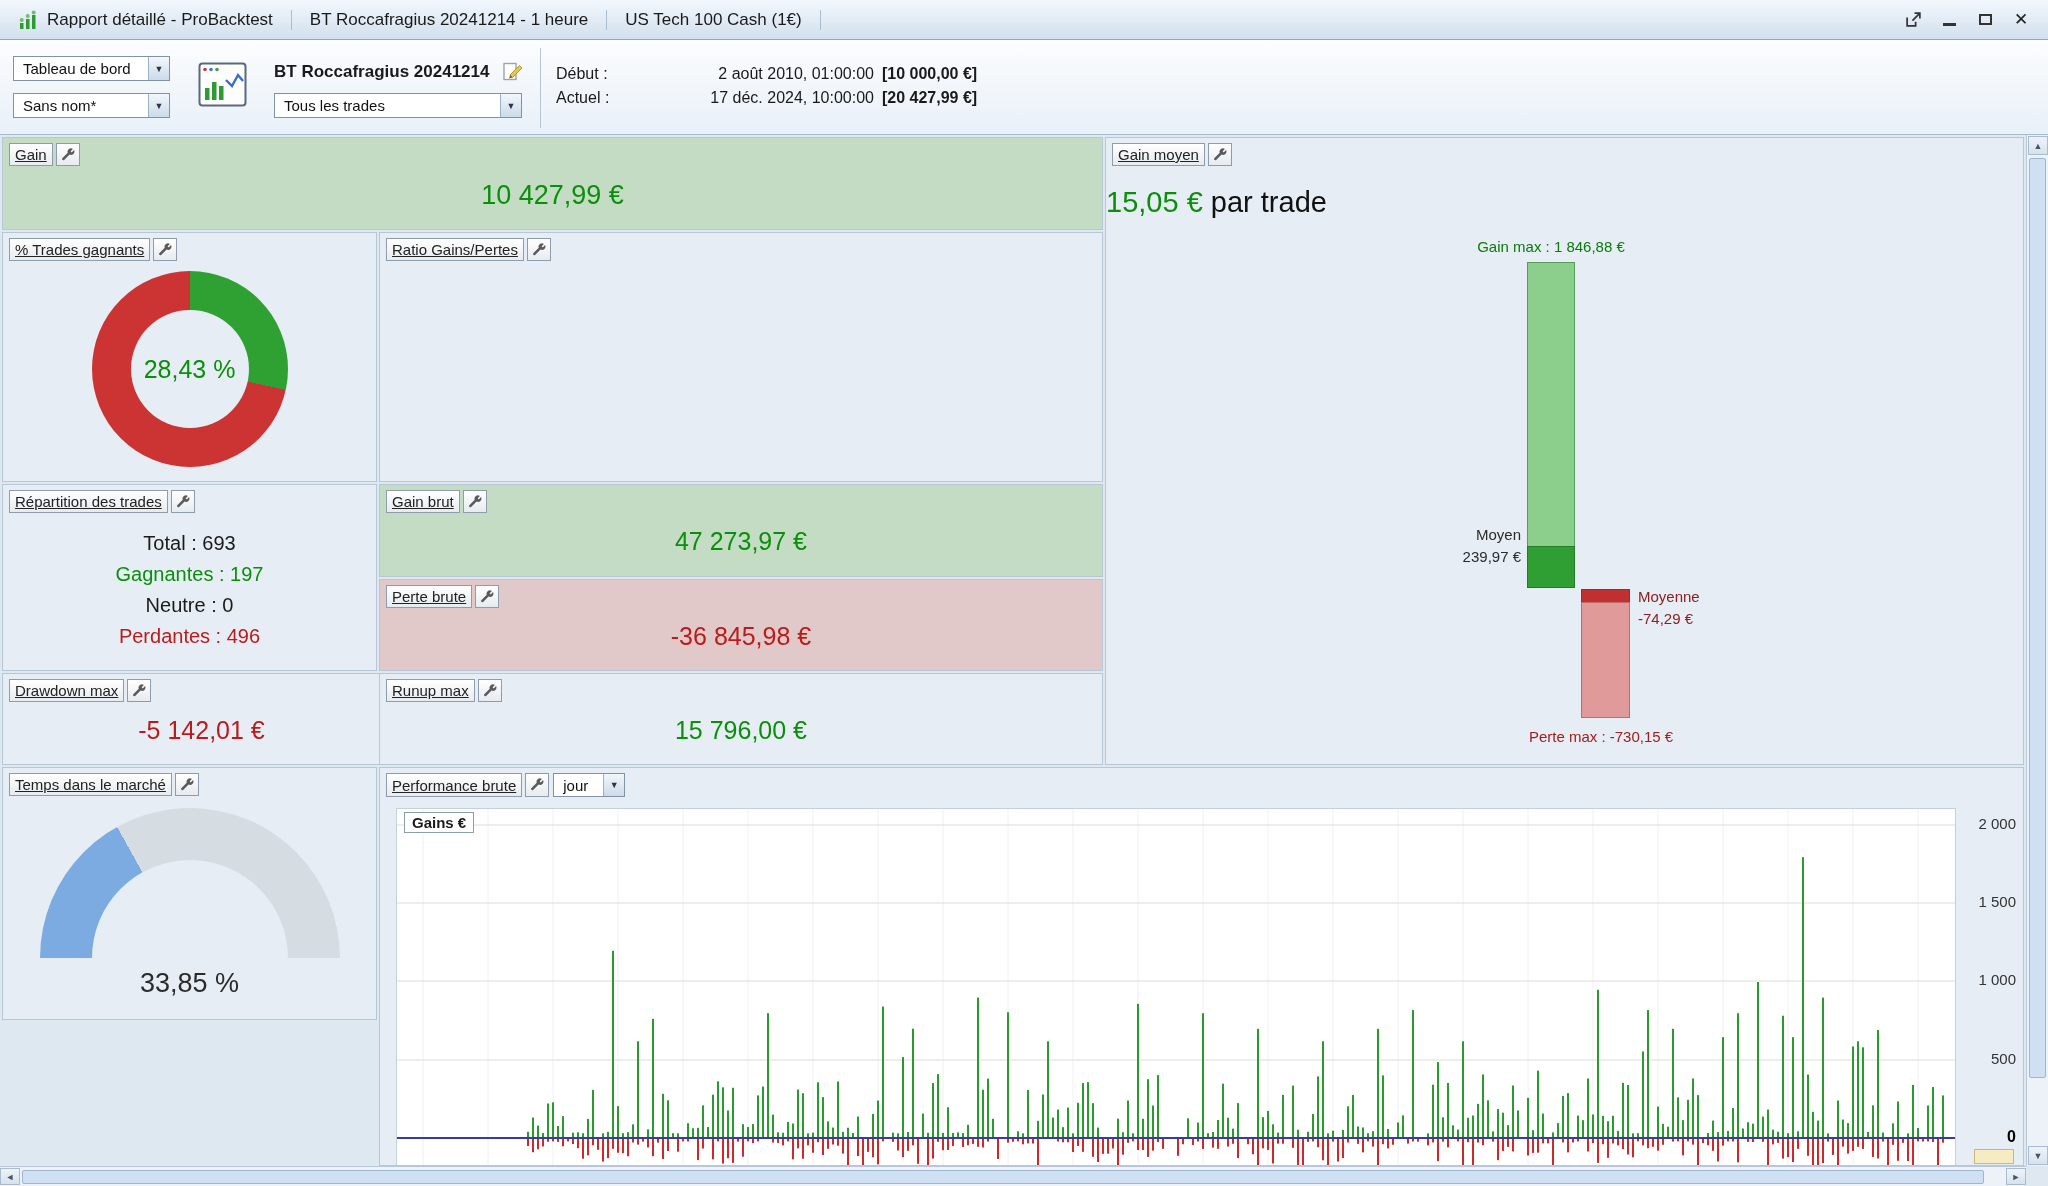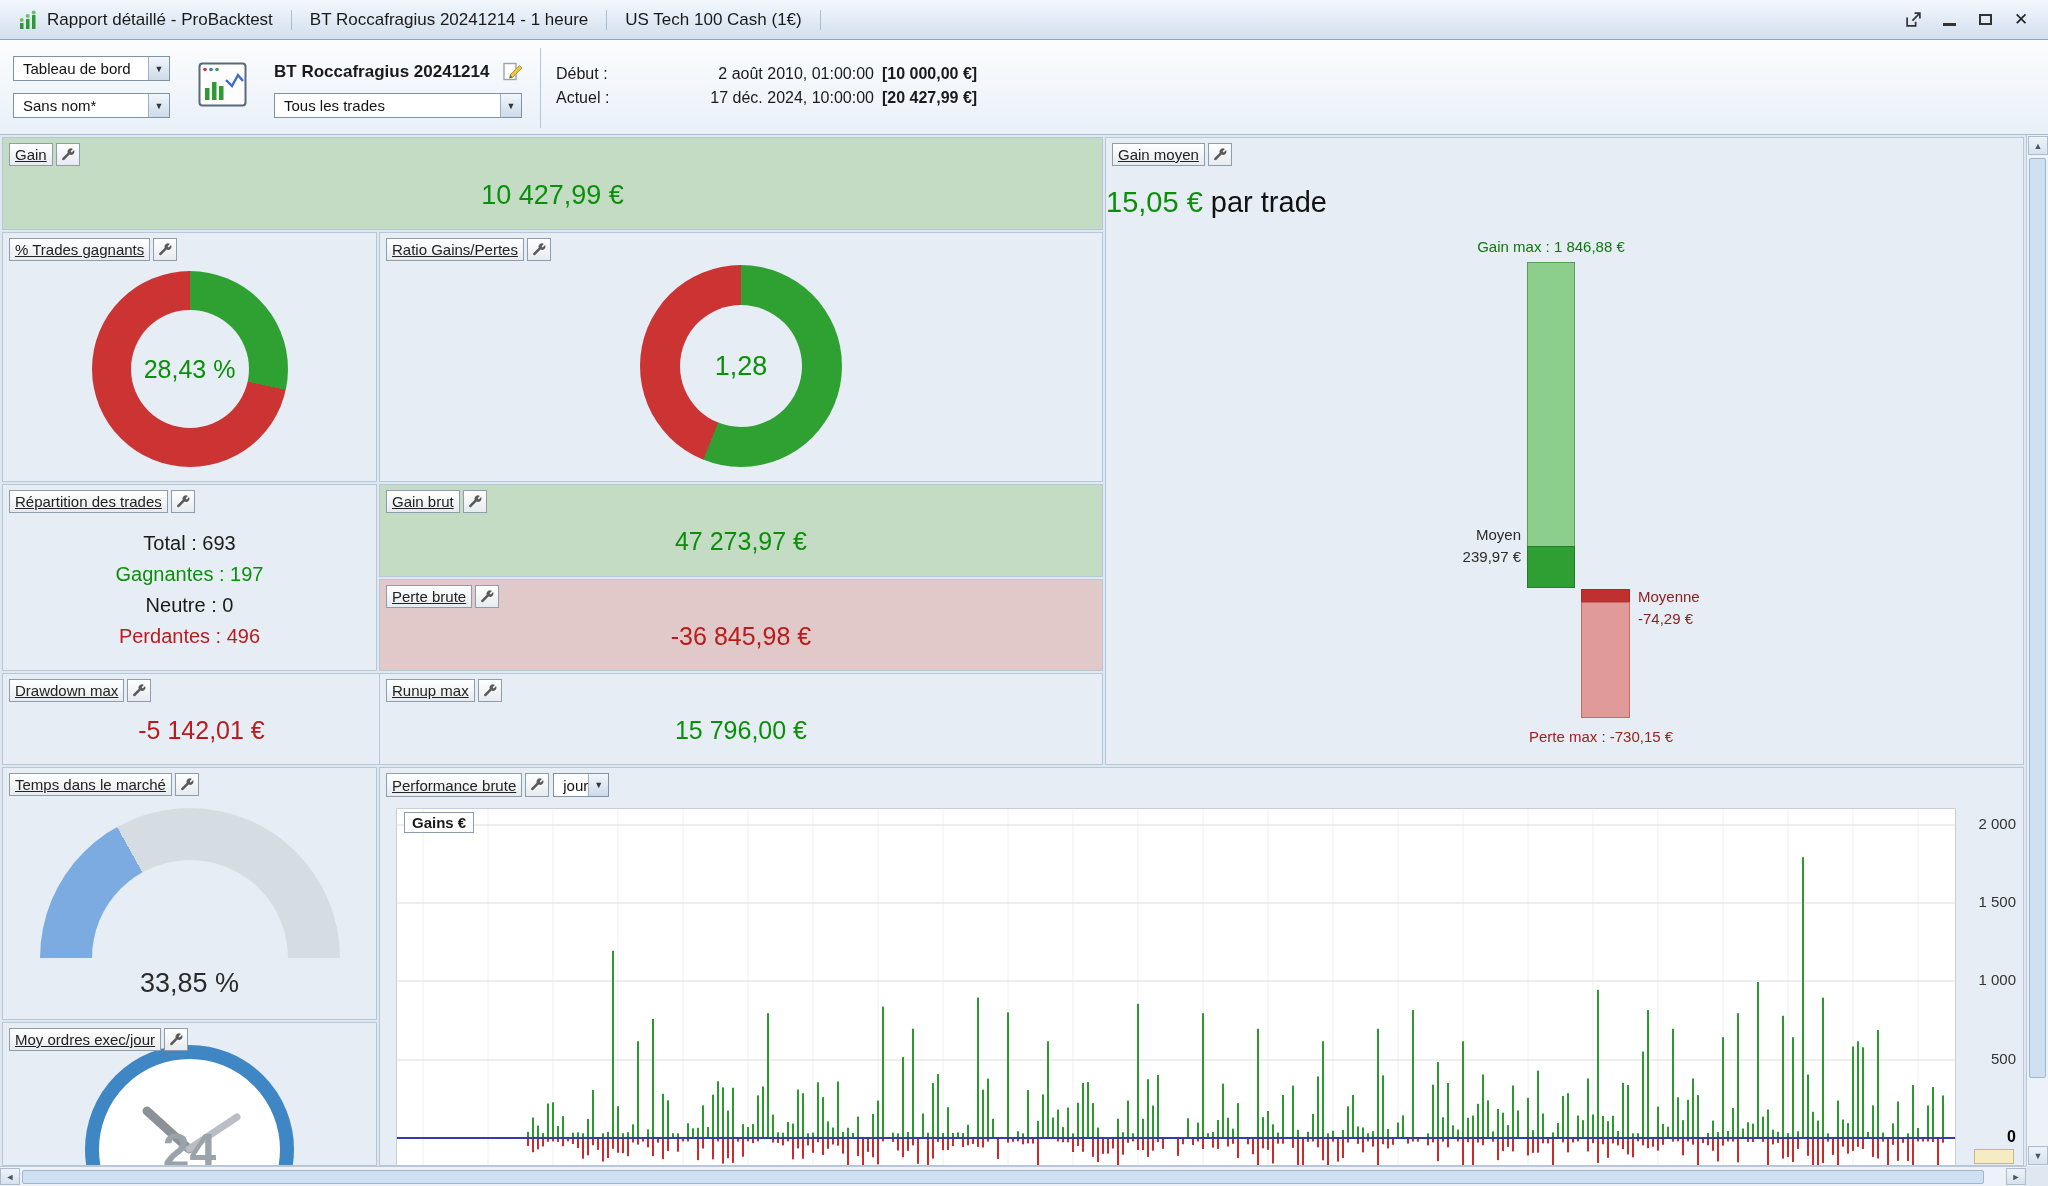--- a/index.html
+++ b/index.html
@@ -209,25 +209,20 @@
 
     <div class="panel" style="left:379px;top:97px;width:724px;height:250px">
       <div class="plabel">
         <span class="pl-text">Ratio Gains/Pertes</span>
         <span class="pl-btn">
             <svg class="wrench" viewBox="0 0 16 16">
               <path d="M13.6 1.1 11 3.7l1.3 1.3 2.6-2.6a3.8 3.8 0 0 1-5.1 5.1l-6.2 6.2a1.5 1.5 0 0 1-2.1-2.1L7.7 5.4a3.8 3.8 0 0 1 5.9-4.3z"></path>
             </svg>
           </span>
       </div>
-      <div class="donut" style="width: 202px; height: 202px; margin: 32px auto 0px; background: conic-gradient(rgb(47, 161, 51) 0deg, rgb(47, 161, 51) 201.96deg, rgb(204, 52, 52) 201.96deg, rgb(204, 52, 52) 360deg);">
-        <div class="donut-hole" style="inset:40px">
-          <span class="donut-text" style="font-size:27px">1,28</span>
-        </div>
-      </div>
     </div>
 
     <div class="panel" style="left:2px;top:349px;width:375px;height:187px">
       <div class="plabel">
         <span class="pl-text">Répartition des trades</span>
         <span class="pl-btn">
             <svg class="wrench" viewBox="0 0 16 16">
               <path d="M13.6 1.1 11 3.7l1.3 1.3 2.6-2.6a3.8 3.8 0 0 1-5.1 5.1l-6.2 6.2a1.5 1.5 0 0 1-2.1-2.1L7.7 5.4a3.8 3.8 0 0 1 5.9-4.3z"></path>
             </svg>
           </span>
@@ -332,47 +327,30 @@
           </span>
       </div>
       <div class="gauge-wrap">
         <div class="gauge" id="gauge" style="background: conic-gradient(from 270deg, rgb(124, 171, 226) 0deg, rgb(124, 171, 226) 60.93deg, rgb(213, 220, 226) 60.93deg, rgb(213, 220, 226) 180deg, rgba(0, 0, 0, 0) 180deg, rgba(0, 0, 0, 0) 360deg);">
             <div class="gauge-hole"></div>
           </div>
       </div>
       <div class="gauge-text">33,85 %</div>
     </div>
 
-    <div class="panel" style="left:2px;top:887px;width:375px;height:144px">
-      <div class="plabel">
-        <span class="pl-text">Moy ordres exec/jour</span>
-        <span class="pl-btn">
-            <svg class="wrench" viewBox="0 0 16 16">
-              <path d="M13.6 1.1 11 3.7l1.3 1.3 2.6-2.6a3.8 3.8 0 0 1-5.1 5.1l-6.2 6.2a1.5 1.5 0 0 1-2.1-2.1L7.7 5.4a3.8 3.8 0 0 1 5.9-4.3z"></path>
-            </svg>
-          </span>
-      </div>
-      <div class="clock">
-        <svg style="position:absolute;inset:0" width="181" height="181" viewBox="0 0 181 181">
-          <line x1="90" y1="90" x2="48" y2="52" stroke="#8a9298" stroke-width="9" stroke-linecap="round"></line>
-          <line x1="90" y1="90" x2="138" y2="58" stroke="#b8bec4" stroke-width="7" stroke-linecap="round"></line>
-        </svg>
-        <div class="clock-num">24</div>
-      </div>
-    </div>
 
     <div class="panel" style="left:379px;top:632px;width:1645px;height:399px">
       <div class="plabel">
         <span class="pl-text">Performance brute</span>
         <span class="pl-btn">
             <svg class="wrench" viewBox="0 0 16 16">
               <path d="M13.6 1.1 11 3.7l1.3 1.3 2.6-2.6a3.8 3.8 0 0 1-5.1 5.1l-6.2 6.2a1.5 1.5 0 0 1-2.1-2.1L7.7 5.4a3.8 3.8 0 0 1 5.9-4.3z"></path>
             </svg>
           </span>
-        <span class="sel" style="position:relative;margin-left:4px;width:56px;height:24px">
+        <span class="sel" style="position:relative;margin-left:4px;width:72px;height:24px">
           <span>jour</span>
           <span class="sel-arrow">▼</span>
         </span>
       </div>
       <div class="gains-box">Gains €</div>
       <div class="chart-area">
         <svg id="perf-svg" width="1558" height="357">
             <line x1="26" y1="0" x2="26" y2="357" stroke="#f0f0f0" stroke-width="1"></line>
             <line x1="91" y1="0" x2="91" y2="357" stroke="#f0f0f0" stroke-width="1"></line>
             <line x1="156" y1="0" x2="156" y2="357" stroke="#f0f0f0" stroke-width="1"></line>

